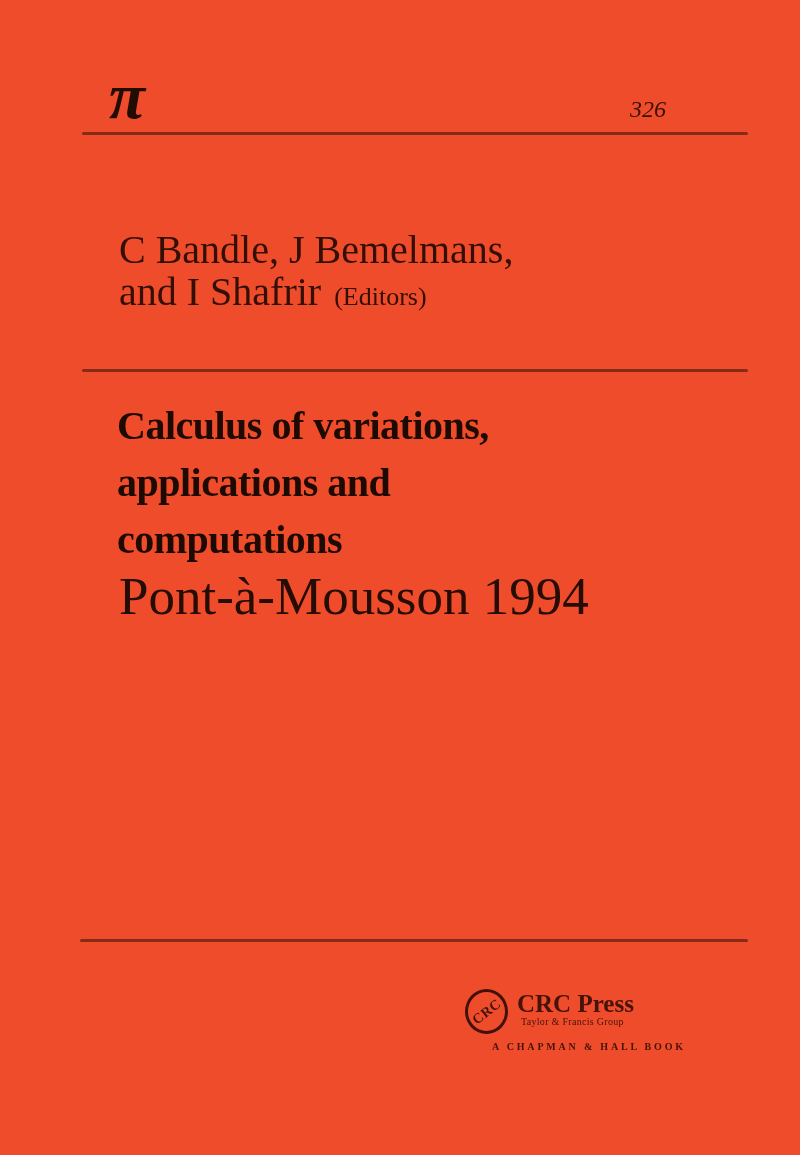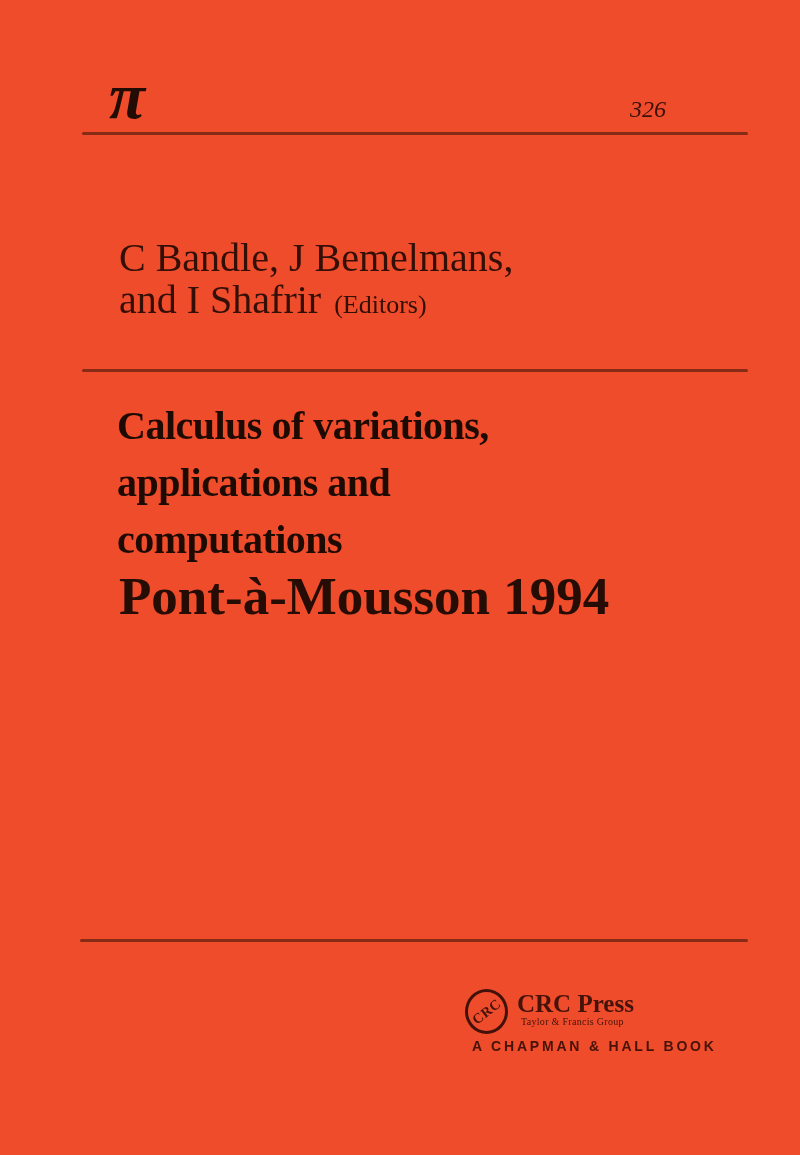--- a/index.html
+++ b/index.html
@@ -39,38 +39,37 @@
   }
   .rule-top    { left:82px; top:132px; width:666px; }
   .rule-mid    { left:82px; top:369px; width:666px; }
   .rule-bottom { left:80px; top:939px; width:668px; }
 
   
   .authors {
     left:119px; top:229px;
     font-size:40px; line-height:42px;
     color:#330f06;
-    margin-top:8px;
   }
   .authors .editors {
     font-size:26px;
     margin-left:13px;
   }
 
   
   .book-title {
     left:117px; top:397px;
     font-size:40px; line-height:57px;
     font-weight:bold; color:#1d0a03;
     letter-spacing:-0.5px;
   }
   .book-subtitle {
     left:119px; top:568px;
     font-size:53px; line-height:57px;
-    font-weight:bold; color:#250c04;
+    font-weight:normal; color:#250c04;
     letter-spacing:0;
   }
 
   
   .crc-circle {
     position:absolute; left:465px; top:989px;
     width:37px; height:39px;
     border:3.5px solid #42120a;
     border-radius:50%;
     display:flex; align-items:center; justify-content:center;
@@ -85,23 +84,23 @@
     left:517px; top:991px;
     font-size:25px; line-height:26px;
     font-weight:bold; color:#451309;
   }
   .tf-group {
     left:521px; top:1016px;
     font-size:10px; line-height:12px;
     color:#451309; letter-spacing:0.3px;
   }
   .chapman {
-    left:472px; top:1040px;
-    font-family:Liberation Sans, sans-serif;
-    font-size:14px; line-height:13px;
+    left:492px; top:1040px;
+    font-family:Liberation Serif, serif;
+    font-size:10px; line-height:13px;
     font-weight:bold; color:#451309;
     letter-spacing:2.8px;
   }
 </style>
 </head>
 <body>
 
 <div class="cover">
 
   <div class="abs pi">π</div>

